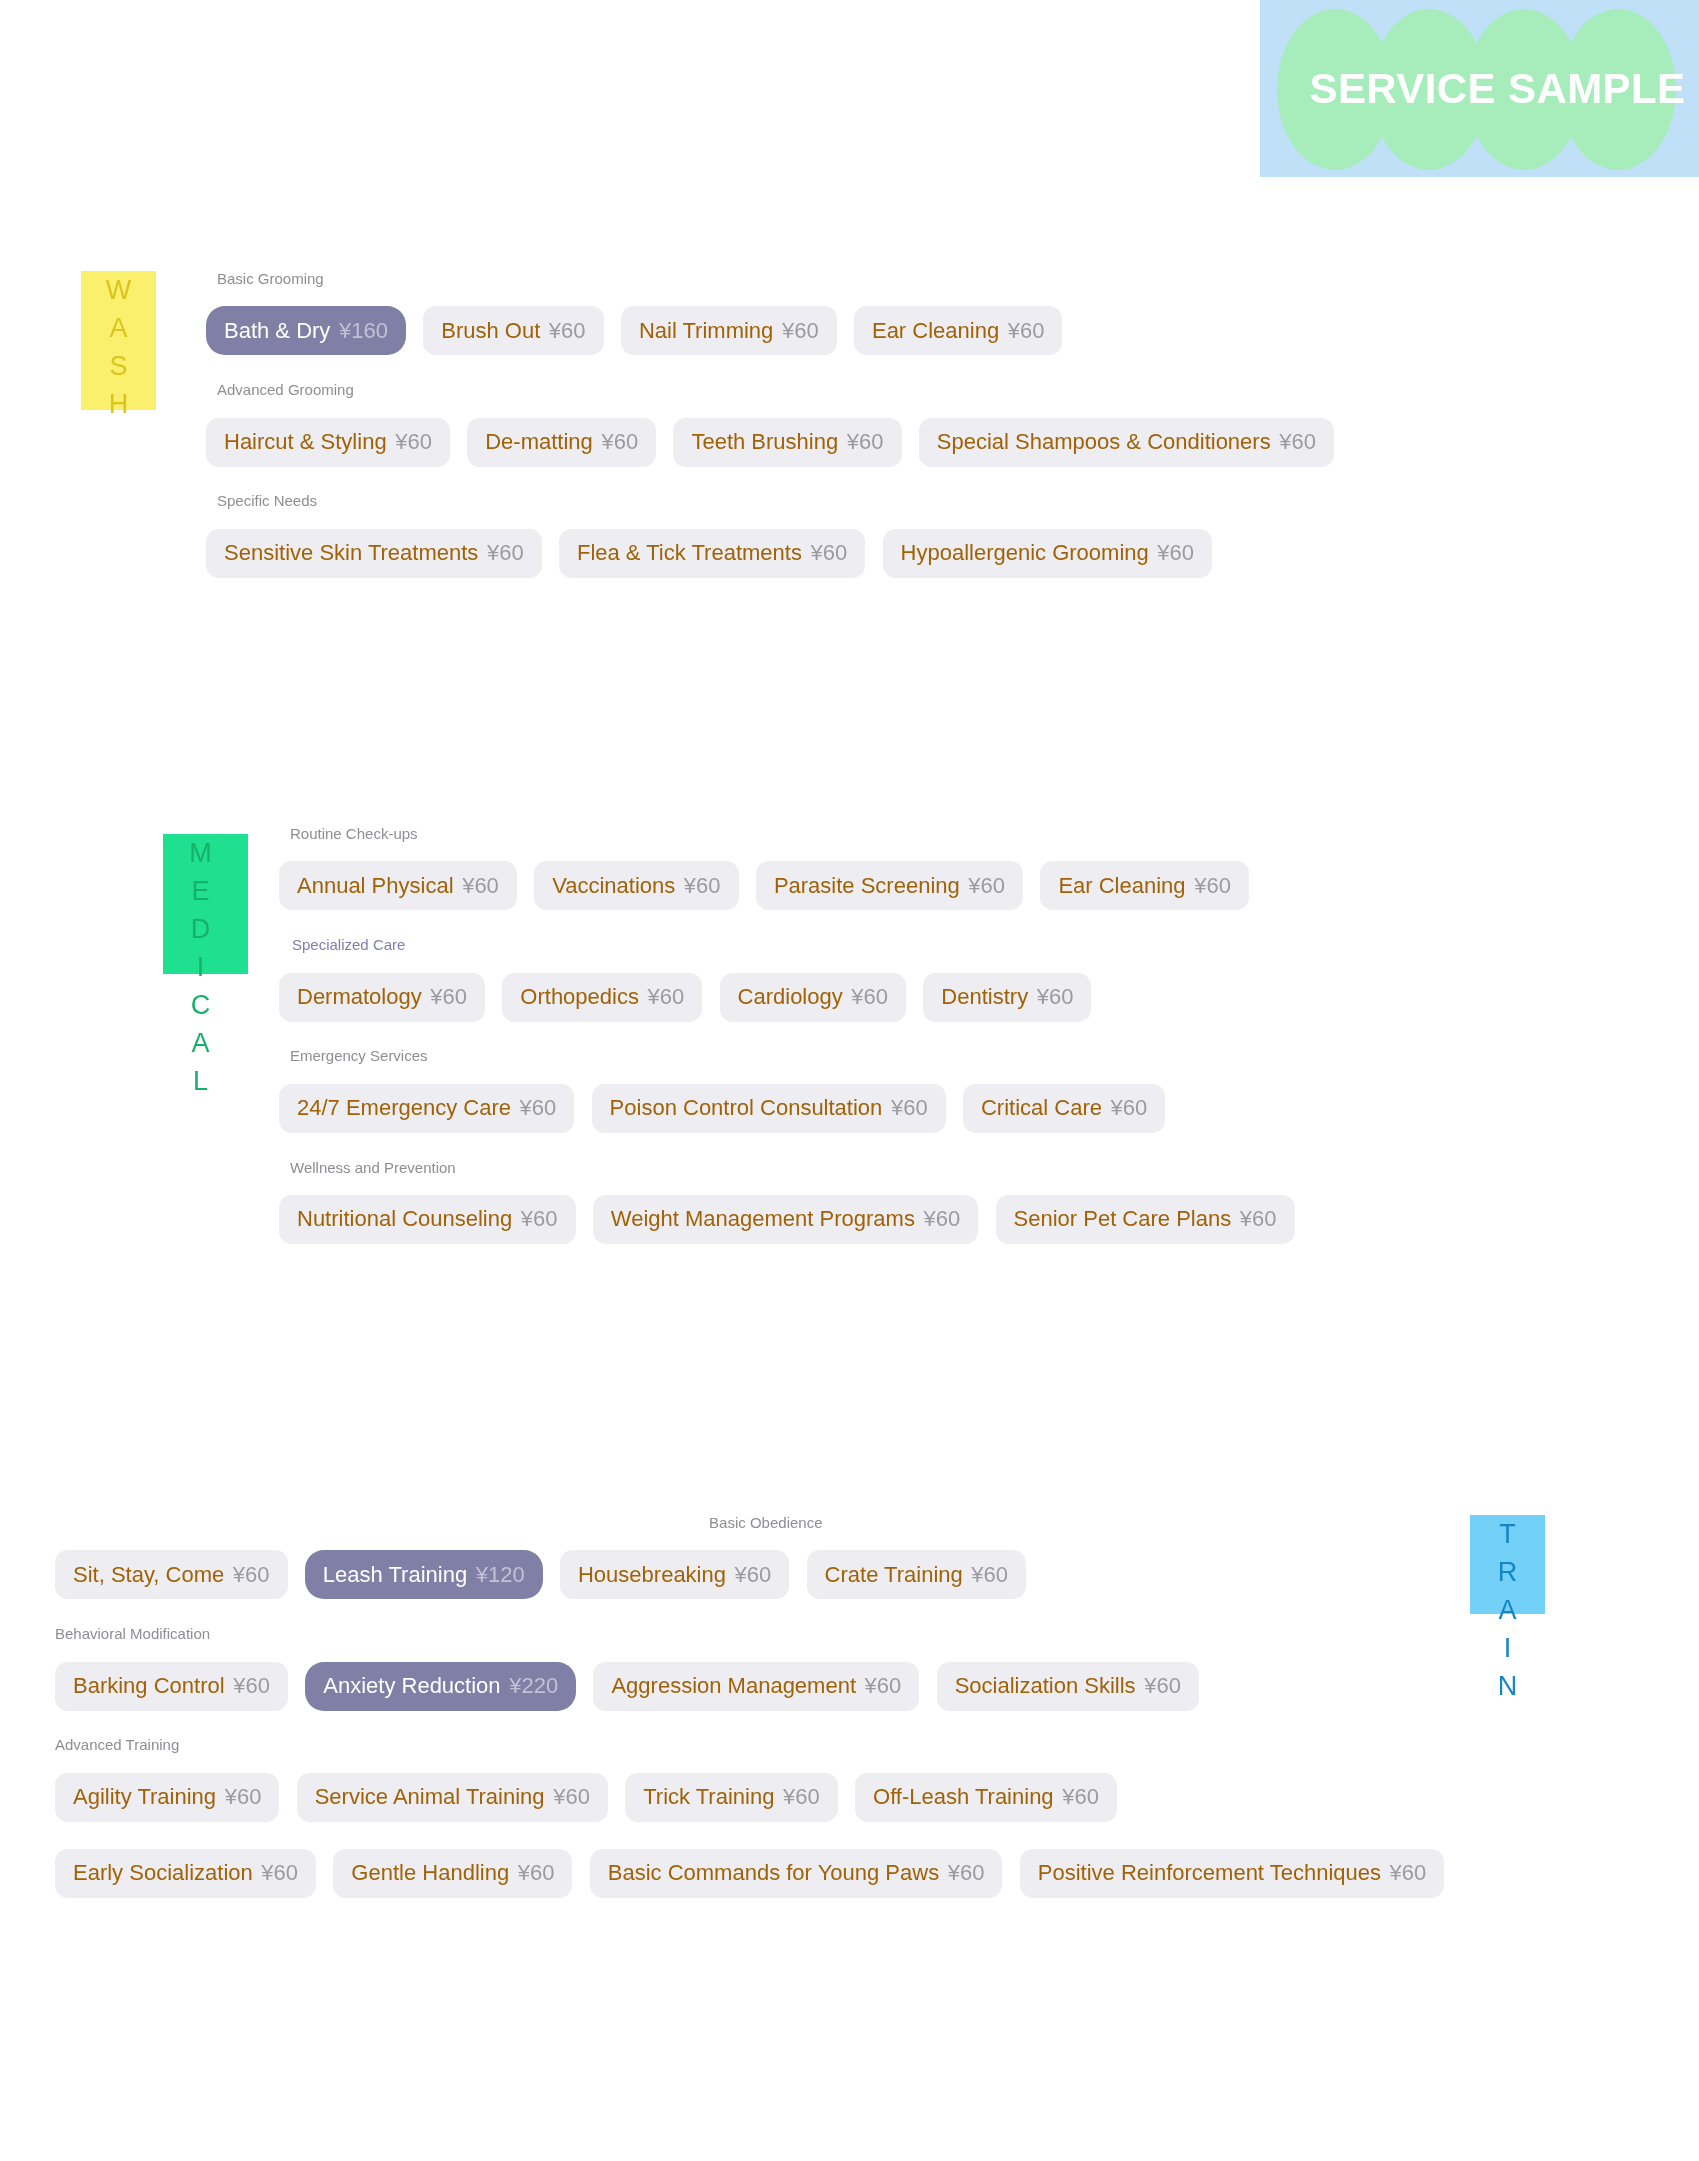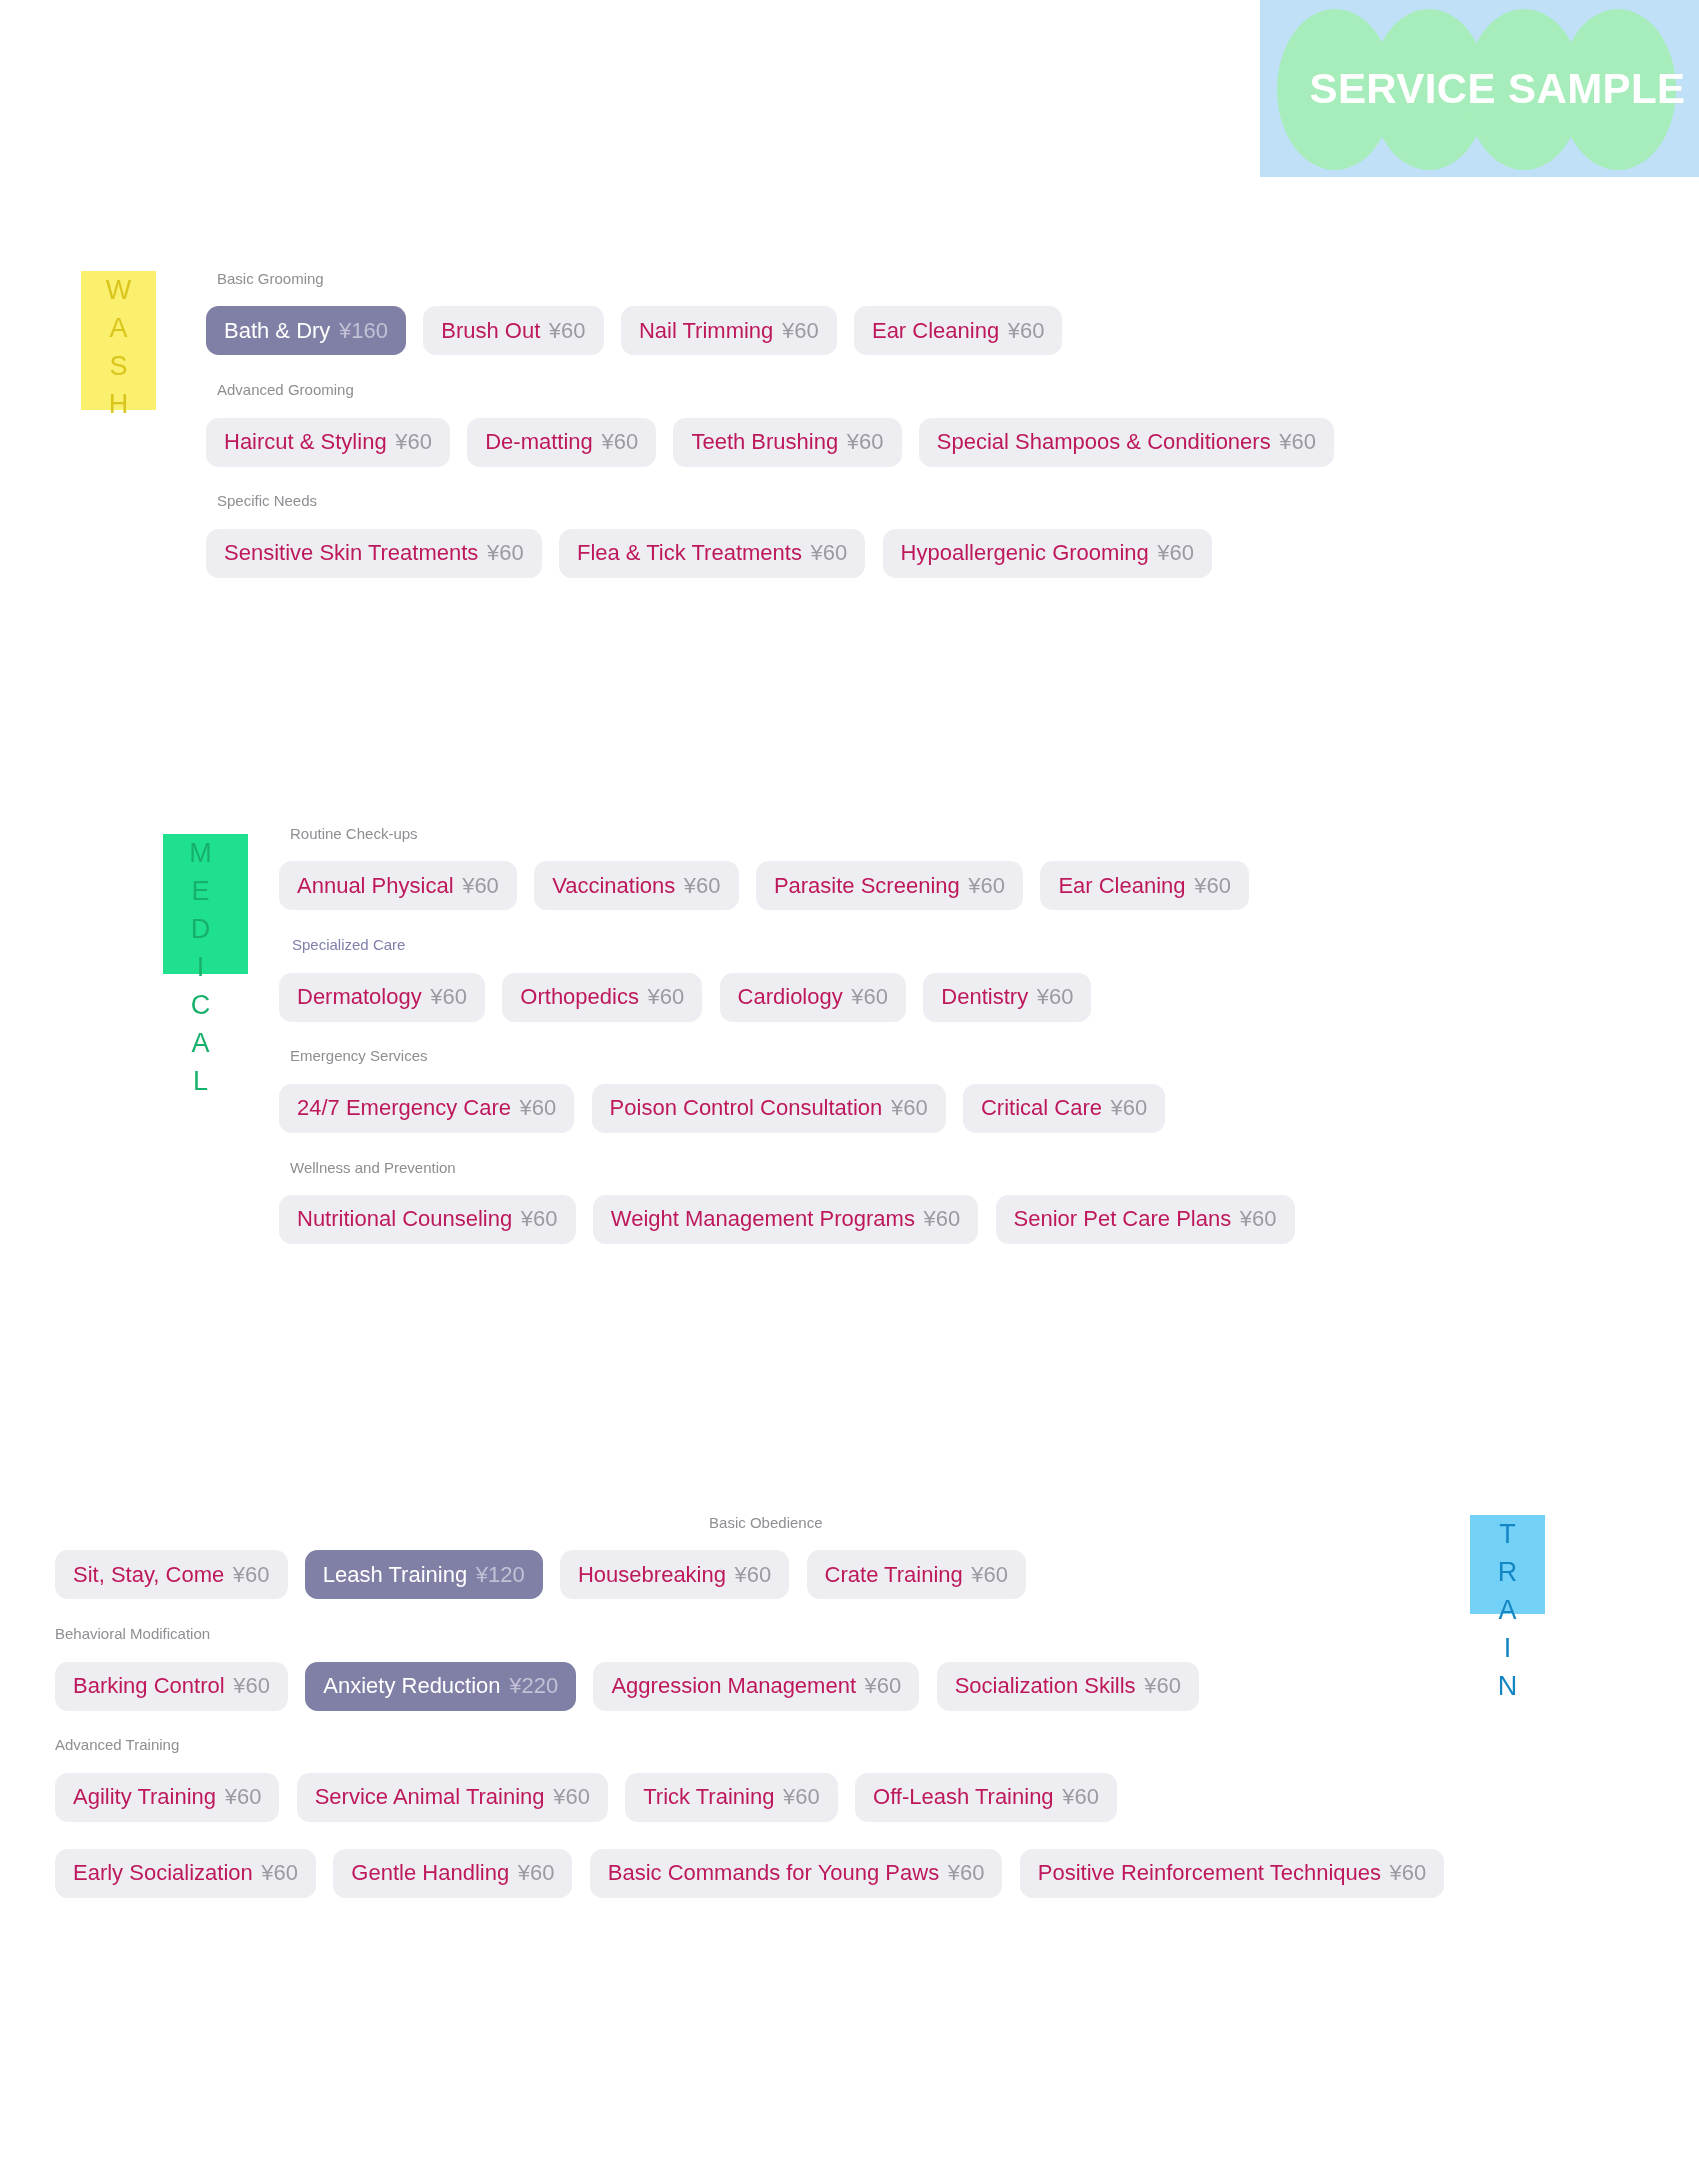--- a/index.html
+++ b/index.html
@@ -115,29 +115,30 @@
     border-radius: 12.6px;
     height: 49px;
     padding: 0 18px;
     margin-right: 17.3px;
     margin-bottom: 7.8px;
     white-space: nowrap;
     box-sizing: border-box;
   }
   .chip .chip-name {
     font-size: 22px;
-    color: #be185d;
+    color: #a16207;
   }
   .chip .chip-price {
     font-size: 22px;
     color: #9a9aa0;
     margin-left: 8.6px;
   }
   .chip.selected {
     background: #807fa6;
+    border-radius: 19px;
   }
   .chip.selected .chip-name { color: #ffffff; }
   .chip.selected .chip-price { color: #c2c1d6; }
 </style>
 </head>
 <body>
 
 <div class="header-badge">
   <div class="header-blobs">
     <div class="blob b1"></div>

